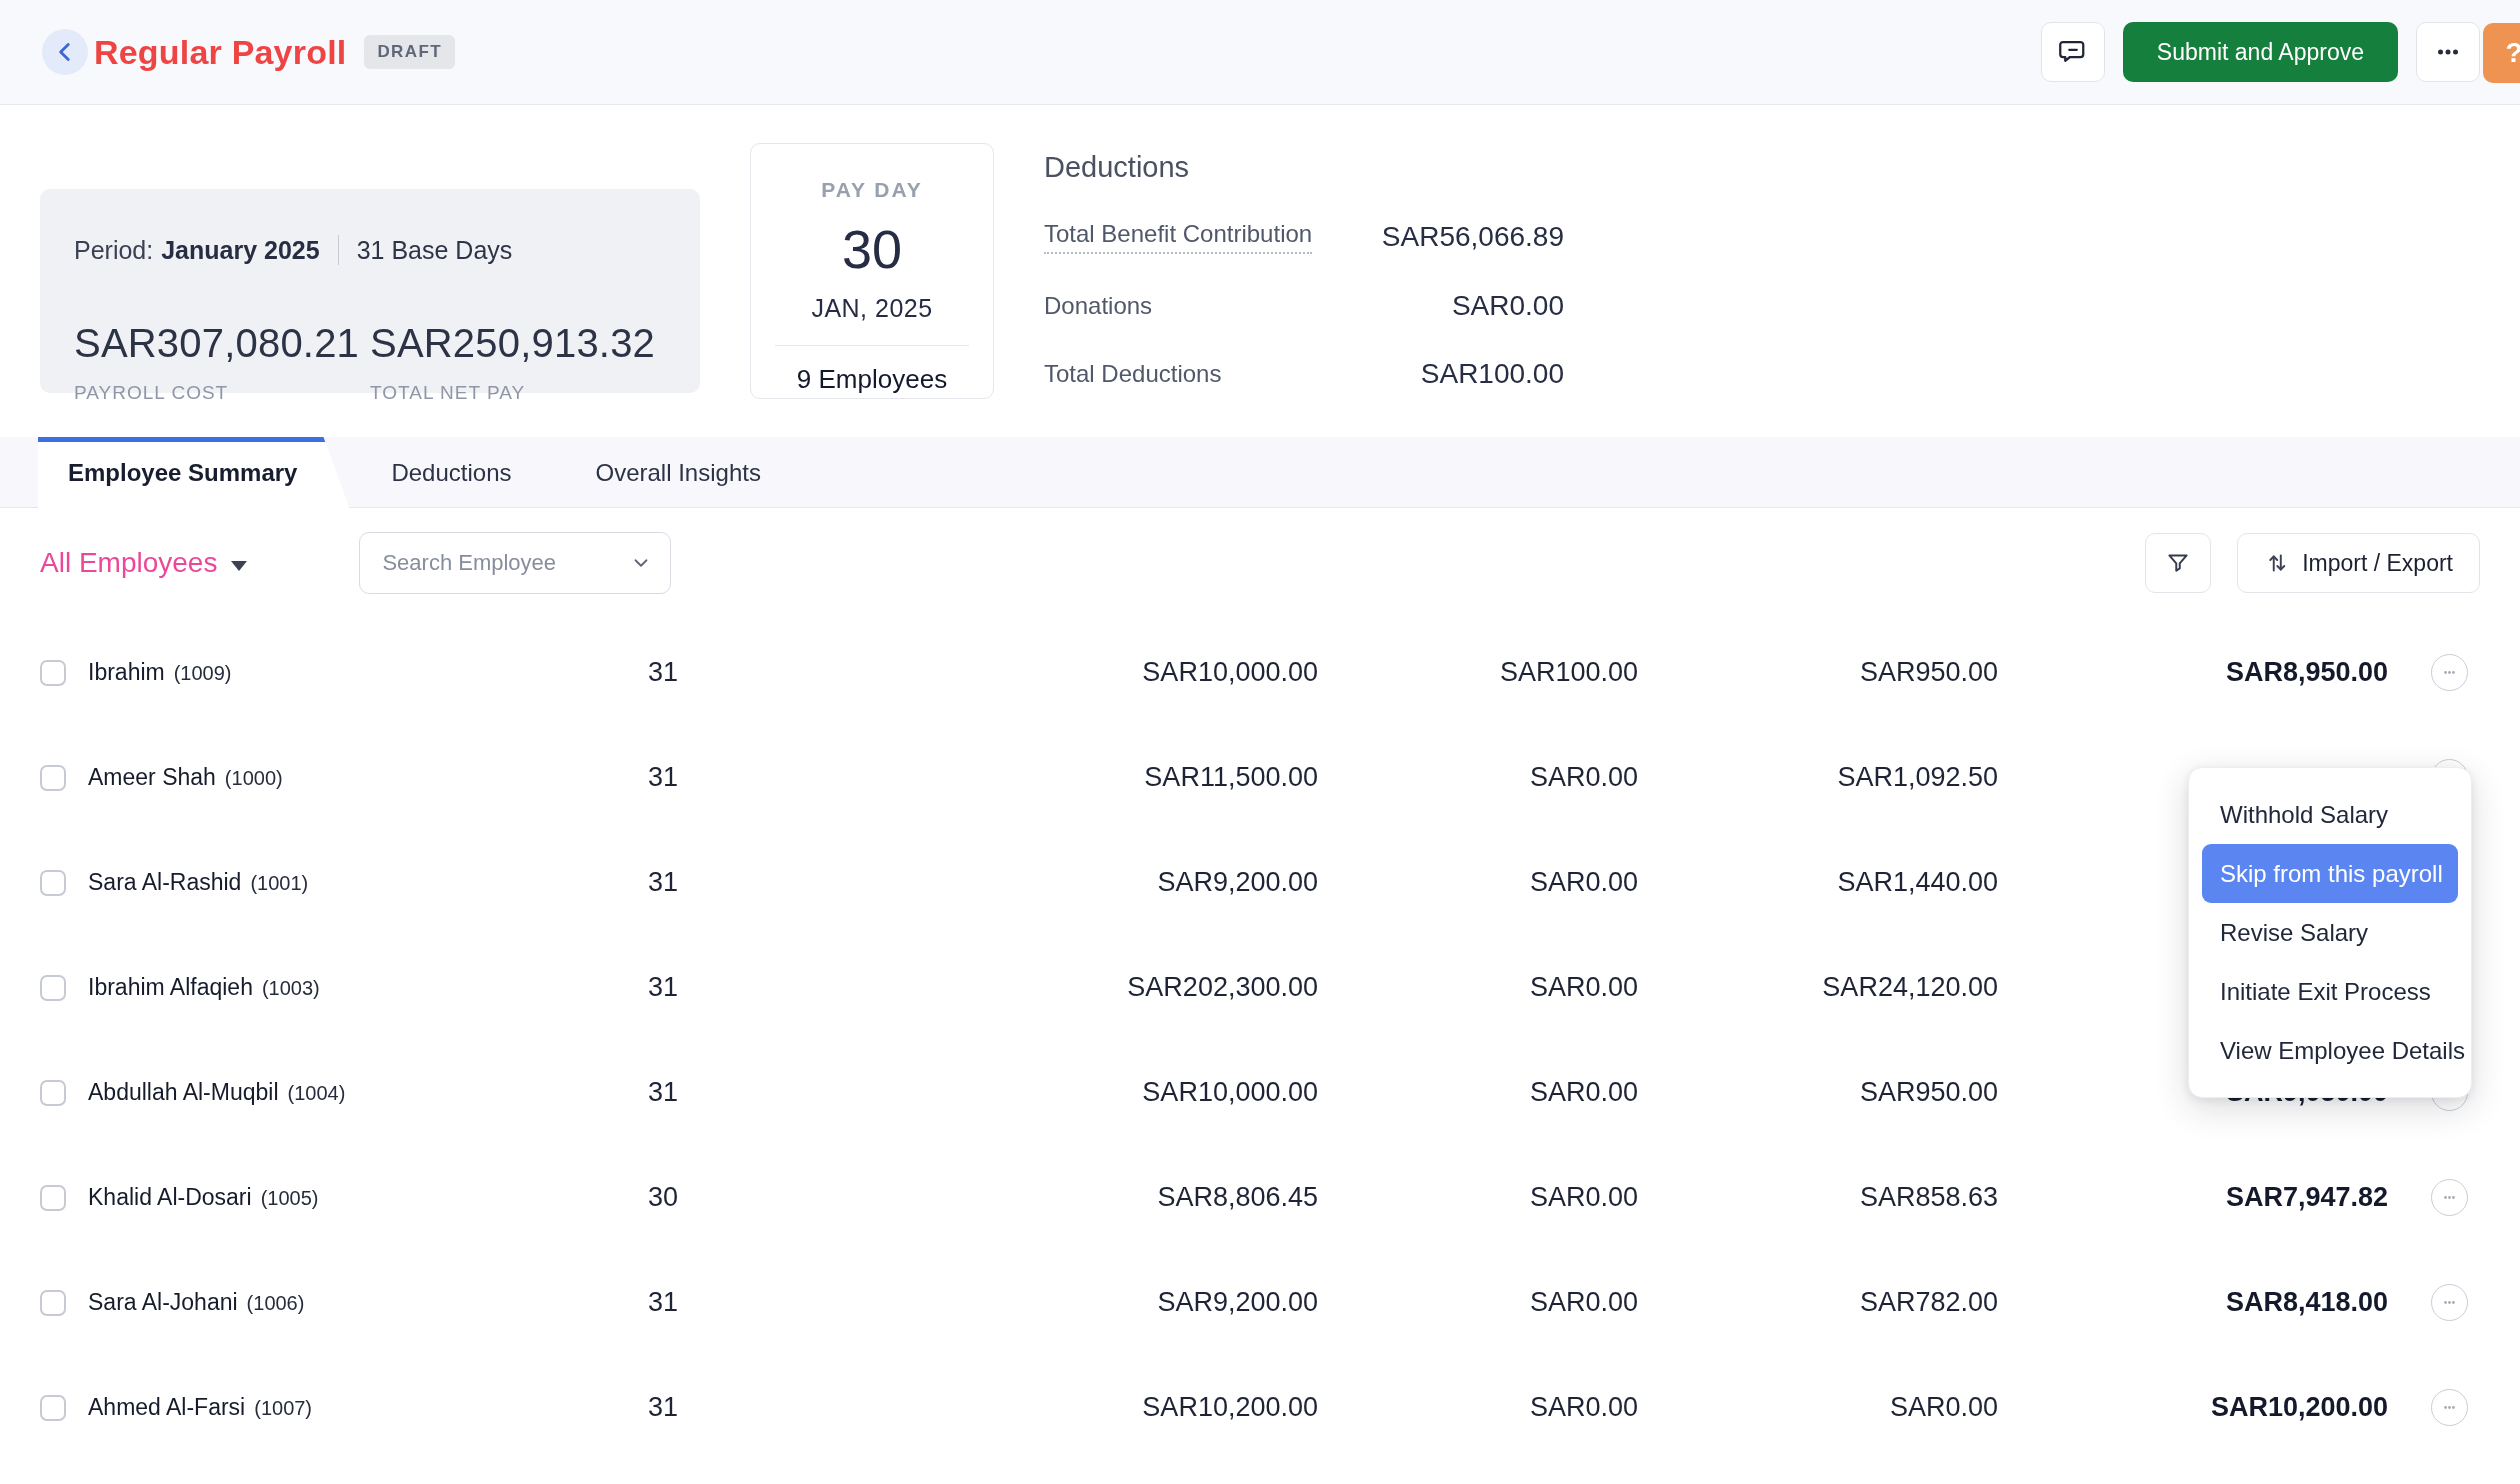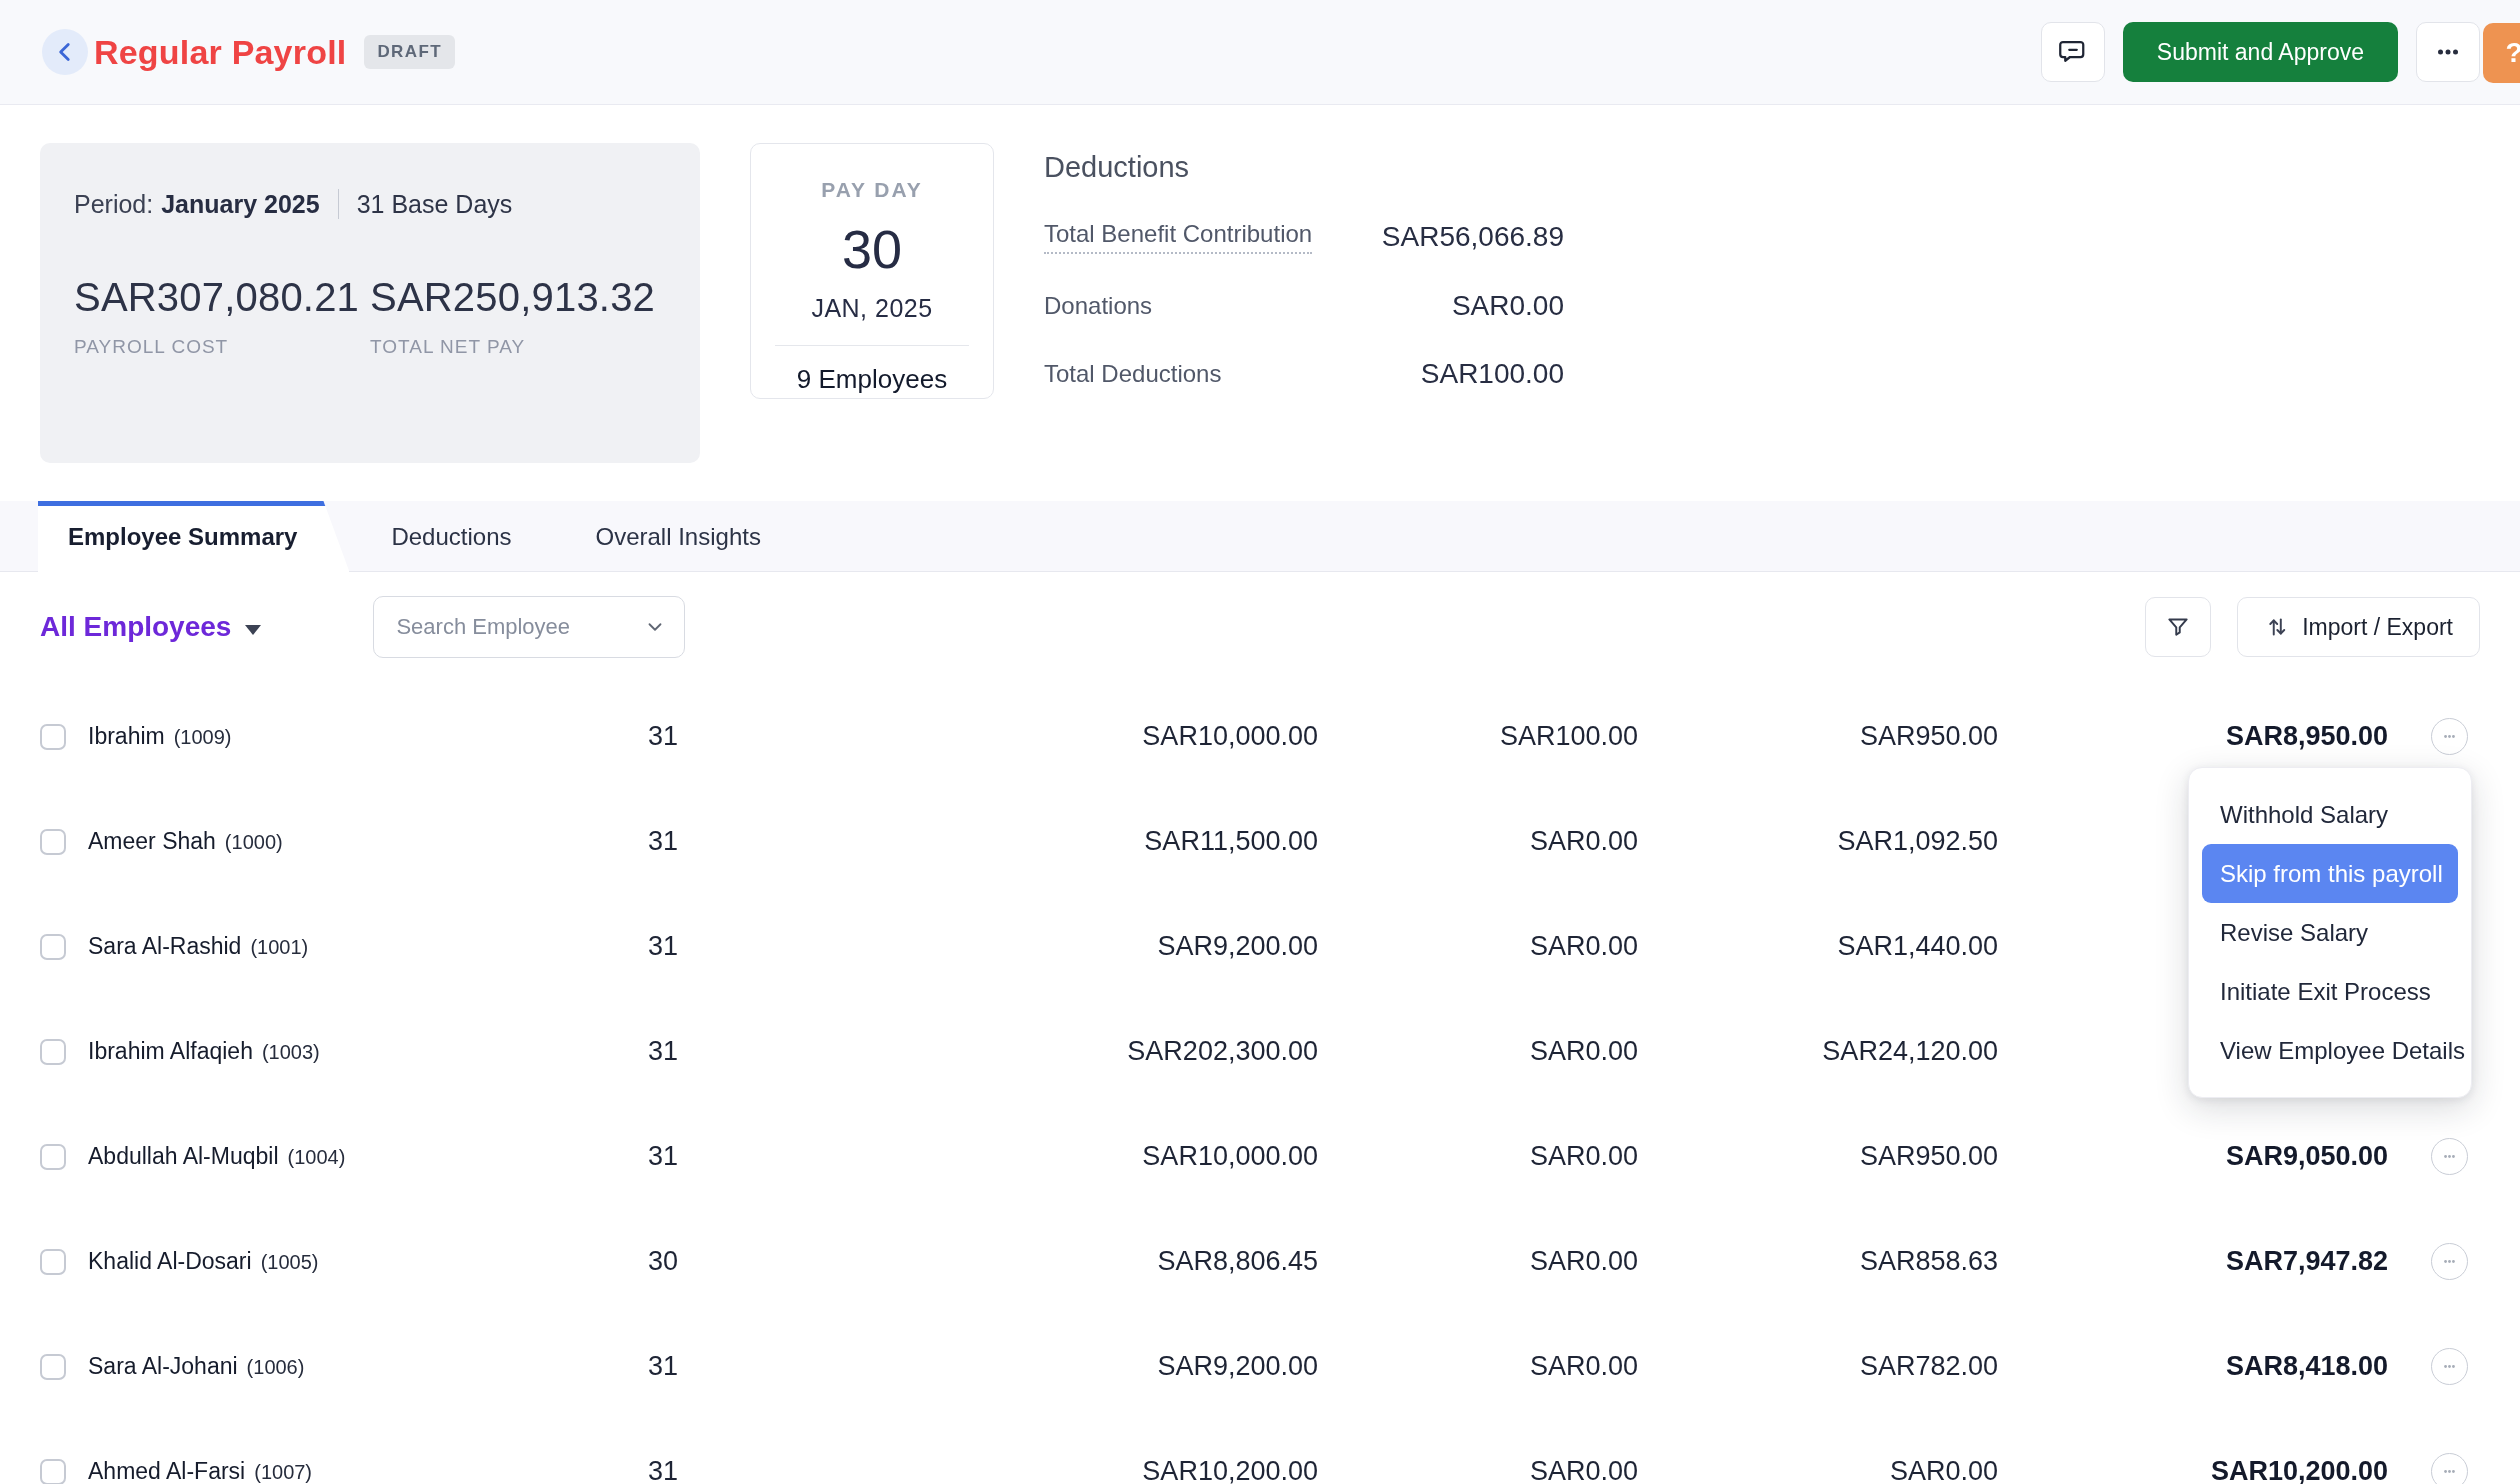--- a/index.html
+++ b/index.html
@@ -40,22 +40,22 @@
   .more-btn svg { width:30px; height:30px; fill:#272d3e; }
   .help-btn {
     position:absolute; right:-25px; top:23px; width:62px; height:60px;
     background:#ee9351; border:none; border-radius:10px;
     color:#ffffff; font-size:28px; font-weight:700; cursor:pointer; font-family:inherit;
   }
 
   
   .cards-section { display:flex; align-items:flex-start; padding:38px 40px 0 40px; gap:50px; background:#ffffff; }
   .period-card {
-    width:660px; height:320px; background:#f0f1f4; border-radius:10px;
-    padding:46px 34px 0 34px; flex:0 0 auto;
+    width:660px; height:204px; background:#f0f1f4; border-radius:10px;
+    padding:46px 34px 0 34px; flex:0 0 auto;margin-top:46px;
   }
   .period-line { display:flex; align-items:center; font-size:25px; color:#3b4153; }
   .period-label { margin-right:8px; }
   .period-value { font-weight:700; color:#272d42; }
   .vdivider { width:1px; height:30px; background:#c6cad3; margin:0 18px; }
   .base-days { color:#2e3447; }
   .amounts-row { display:flex; margin-top:56px; }
   .amount-block { width:320px; }
   .amount-value { font-size:40px; font-weight:400; color:#2d3347; letter-spacing:.2px; }
   .amount-label { margin-top:16px; font-size:19px; font-weight:500; color:#9096a6; letter-spacing:1px; }
@@ -84,21 +84,21 @@
   .tab.active {
     background:#ffffff; font-weight:600; color:#181e30;
     padding:0 52px 0 30px;
     clip-path:polygon(0 0, calc(100% - 26px) 0, 100% 100%, 0 100%);
   }
   .tab.active::before { content:""; position:absolute; top:0; left:0; right:0; height:5px; background:#3e6fe0; }
 
   
   .toolbar { display:flex; align-items:center; padding:24px 40px 0 40px; height:86px; }
   .all-employees { display:flex; align-items:center; gap:14px; cursor:pointer; }
-  .all-employees-label { font-size:28px; font-weight:700; color:#6d28d9; }
+  .all-employees-label { font-size:28px; font-weight:400; color:#ec4899; }
   .caret-down { width:0; height:0; border-left:8px solid transparent; border-right:8px solid transparent; border-top:10px solid #3c4254; margin-top:6px; }
   .search-select {
     margin-left:112px; width:312px; height:62px; border:1.6px solid #d8dbe2; border-radius:10px;
     display:flex; align-items:center; justify-content:space-between; padding:0 18px 0 22px; cursor:pointer; background:#fff;
   }
   .search-placeholder { font-size:22px; color:#868d9c; }
   .search-select svg { width:22px; height:22px; stroke:#5f6673; stroke-width:2; fill:none; stroke-linecap:round; stroke-linejoin:round; }
   .toolbar-right { margin-left:auto; display:flex; align-items:center; gap:26px; }
   .filter-btn { width:66px; height:60px; }
   .filter-btn svg { width:26px; height:26px; stroke:#343b4c; stroke-width:1.8; fill:none; stroke-linejoin:round; }

